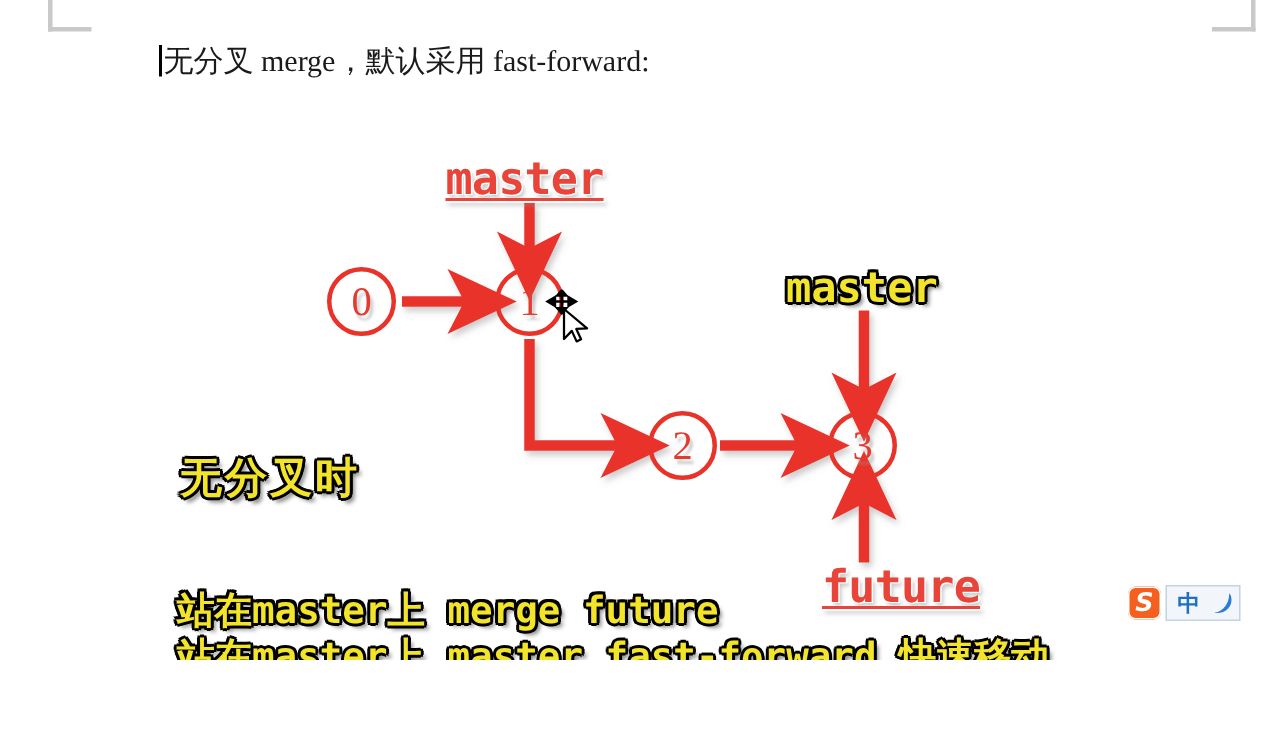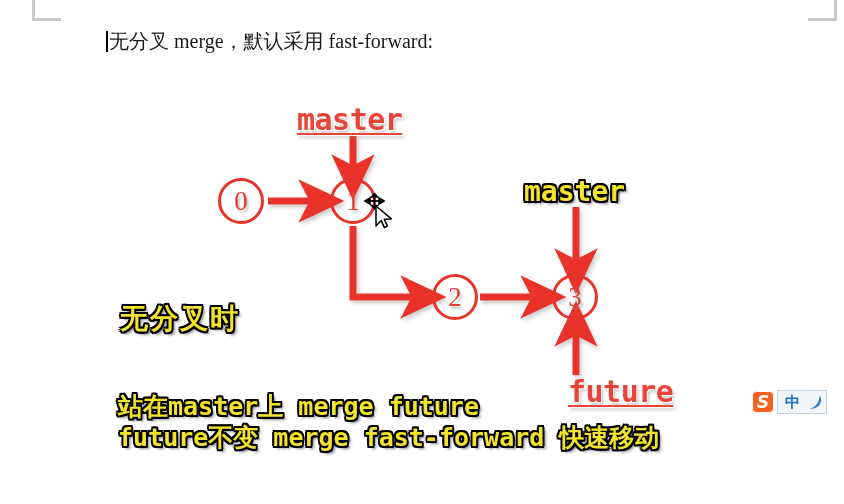--- a/index.html
+++ b/index.html
@@ -7,21 +7,21 @@
     margin: 0;
     padding: 0;
     background: #ffffff;
   }
   body {
     font-family: "Liberation Serif", "DejaVu Serif", serif;
   }
   #screen {
     position: relative;
     width: 844px;
-    height: 504px;
+    height: 440px;
     background: #ffffff;
     overflow: hidden;
   }
 
   
   .corner-mark {
     position: absolute;
     width: 26px;
     height: 26px;
     pointer-events: none;
@@ -237,27 +237,27 @@
     <span class="num">2</span>
   </div>
   <div class="node" style="left:552px; top:274px;">
     <span class="num">3</span>
   </div>
 
   <div class="label-red" style="left:297px; top:102px;">master</div>
 
   <div class="label-gold master-tag" style="left:524px; top:175px;">master</div>
 
-  <div class="label-red" style="left:568px; top:374px;text-align:right;">future</div>
+  <div class="label-red" style="left:548px; top:374px;text-align:right;">future</div>
 
   <div class="label-gold caption-cn" style="left:120px; top:300px;">无分叉时</div>
 
   <div class="label-gold caption-line" style="left:118px; top:390px;">站在master上 merge future</div>
 
-  <div class="label-gold caption-line" style="left:118px; top:421px;">future不变 merge fast-forward 快速移动</div>
+  <div class="label-gold caption-line" style="left:118px; top:421px;">站在master上 master fast-forward 快速移动</div>
 
   <svg class="cursor-move" viewBox="0 0 34 36" xmlns="http://www.w3.org/2000/svg">
     <g stroke="#000000" stroke-width="1.6" fill="#000000">
       <path d="M2,8 L7,5 L7,11 Z"></path>
       <path d="M21,8 L16,5 L16,11 Z"></path>
       <path d="M11.5,0.5 L14.5,4 L8.5,4 Z"></path>
       <path d="M11.5,16 L14.5,12.5 L8.5,12.5 Z"></path>
       <path d="M3,8 L20,8" stroke-width="1.8"></path>
       <path d="M11.5,1 L11.5,15" stroke-width="1.8"></path>
     </g>

